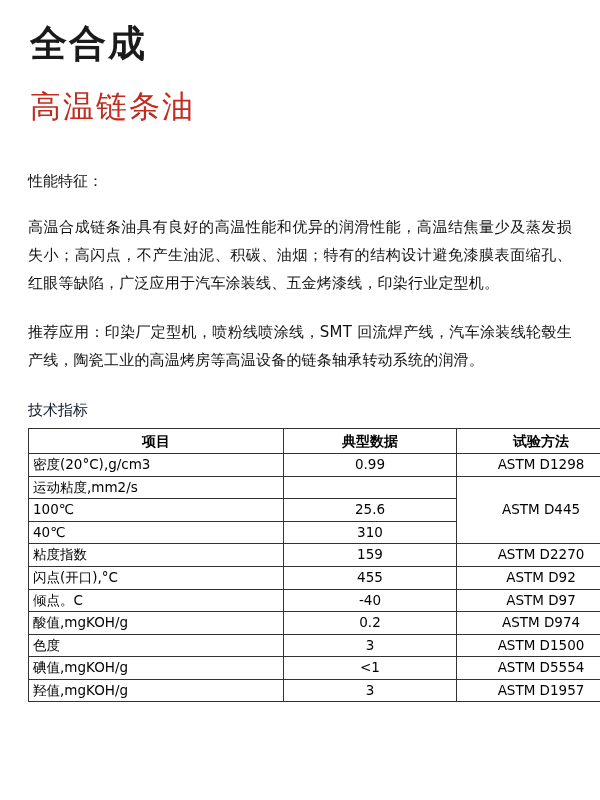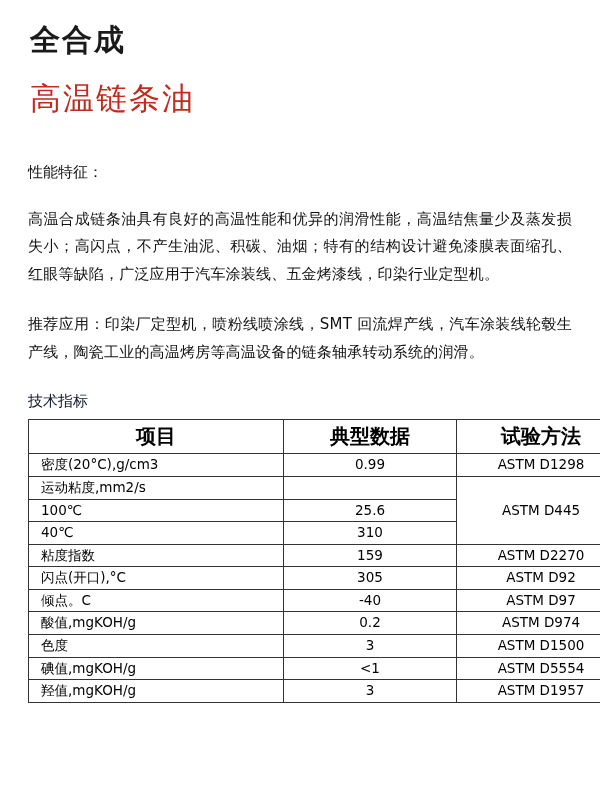--- a/index.html
+++ b/index.html
@@ -15,21 +15,21 @@
     overflow: hidden;
   }
   .page {
     position: relative;
     width: 600px;
     height: 800px;
     box-sizing: border-box;
     padding: 14px 16px 0 16px;
   }
   .title-main {
-    font-size: 30px;
+    font-size: 37px;
     font-weight: bold;
     color: #1a1a1a;
     letter-spacing: 2px;
     line-height: 1.2;
     margin: 8px 0 0 14px;
   }
   .title-sub {
     font-size: 31px;
     font-weight: normal;
     color: #c22b1e;
@@ -59,28 +59,28 @@
   }
   table.spec {
     border-collapse: collapse;
     width: 572px;
     margin-left: 12px;
     table-layout: fixed;
   }
   table.spec td, table.spec th {
     border: 1px solid #333;
     font-size: 13.5px;
-    padding: 1px 12px;
+    padding: 1px 4px;
     line-height: 1.45;
     vertical-align: middle;
   }
   table.spec th {
     text-align: center;
     font-weight: bold;
-    font-size: 20px;
+    font-size: 14px;
     padding: 2px 4px;
     margin-top: 8px;
   }
   .col-item { width: 246px; }
   .col-data { width: 164px; }
   .col-method { width: 160px; }
   .c-left { text-align: left; }
   .c-center { text-align: center; }
 </style>
 </head>
@@ -124,21 +124,21 @@
         <td class="c-left">40℃</td>
         <td class="c-center">310</td>
       </tr>
       <tr>
         <td class="c-left">粘度指数</td>
         <td class="c-center">159</td>
         <td class="c-center">ASTM D2270</td>
       </tr>
       <tr>
         <td class="c-left">闪点(开口),°C</td>
-        <td class="c-center">305</td>
+        <td class="c-center">455</td>
         <td class="c-center">ASTM D92</td>
       </tr>
       <tr>
         <td class="c-left">倾点。C</td>
         <td class="c-center">-40</td>
         <td class="c-center">ASTM D97</td>
       </tr>
       <tr>
         <td class="c-left">酸值,mgKOH/g</td>
         <td class="c-center">0.2</td>

